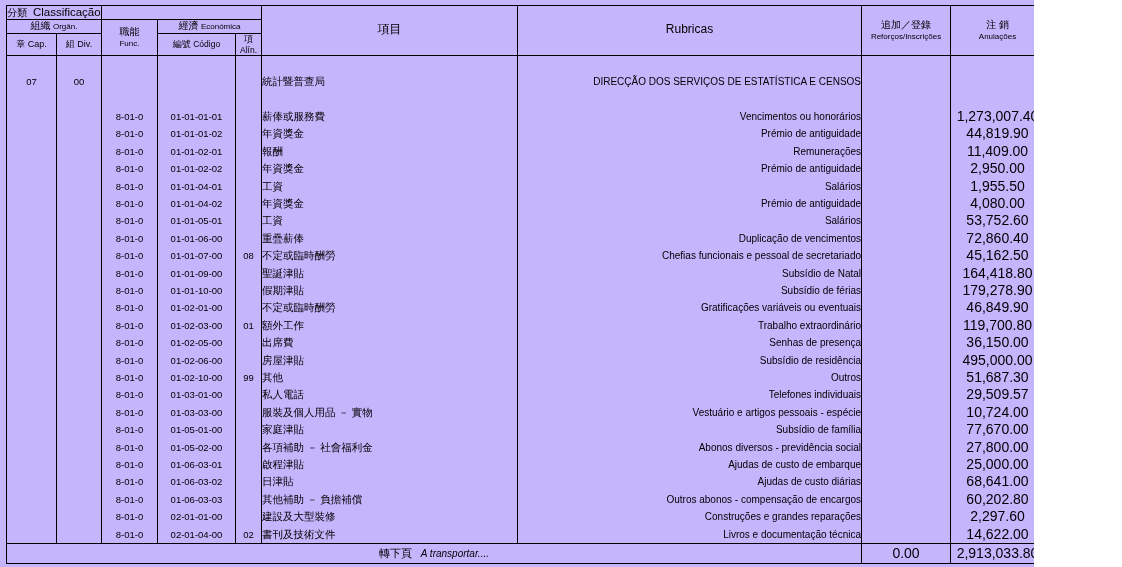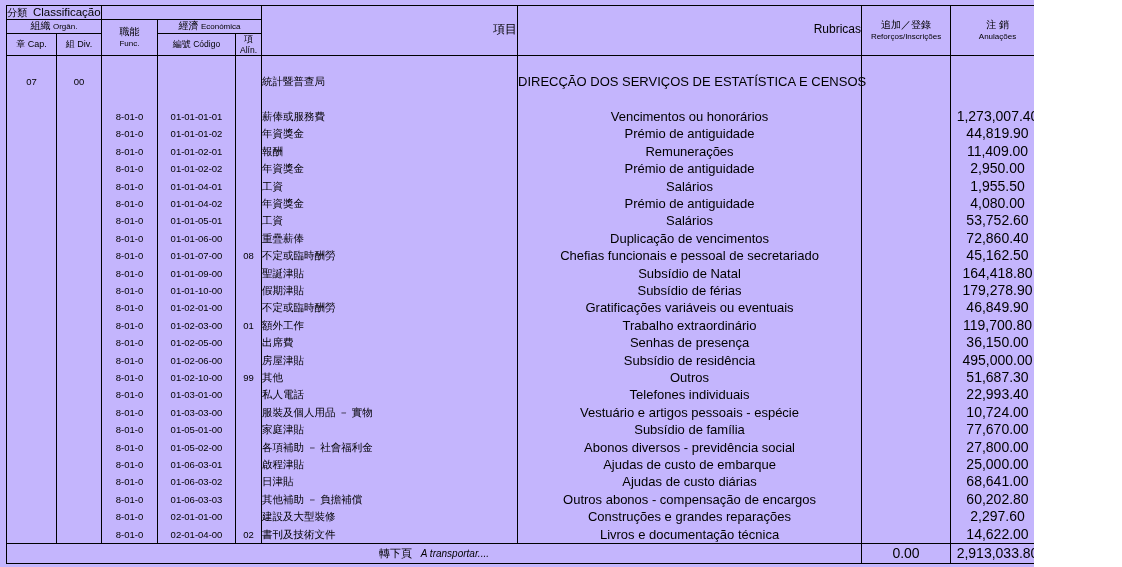--- a/index.html
+++ b/index.html
@@ -46,21 +46,21 @@
   .sub-hdr {
     font-size: 8.5px;
     text-align: center;
     line-height: 1.2;
     padding: 1px 0 2px 0;
   }
   .sub-hdr .cn { font-size: 9px; }
   .sub-hdr .pt { font-size: 8.5px; }
   .hdr-big {
     font-size: 12px;
-    text-align: right;
+    text-align: center;
   }
   .hdr-two {
     font-size: 8.5px;
     text-align: center;
     line-height: 1.25;
   }
   .hdr-two .cn { font-size: 10px; }
   .hdr-two .pt { font-size: 8px; }
   .hdr-ref {
     font-size: 8.5px;
@@ -80,23 +80,23 @@
     white-space: nowrap;
   }
   td.c-item {
     text-align: left;
     padding-left: 6px;
     font-size: 10.5px;
     white-space: nowrap;
     margin-top: 46px;
   }
   td.c-rub {
-    text-align: center;
+    text-align: right;
     padding-left: 6px;
-    font-size: 13px;
+    font-size: 10px;
     white-space: nowrap;
   }
   td.c-reforco, td.c-anul {
     text-align: center;
     padding-right: 10px;
     font-size: 14px;
     white-space: nowrap;
   }
   td.c-ref {
     border-left: 1px solid #000;
@@ -436,21 +436,21 @@
         </tr>
         <tr class="data-row">
           <td class="c-cap no-top no-bottom"></td>
           <td class="c-div no-top no-bottom"></td>
           <td class="c-func no-top no-bottom">8-01-0</td>
           <td class="c-cod no-top no-bottom">01-03-01-00</td>
           <td class="c-alin no-top no-bottom"></td>
           <td class="c-item no-top no-bottom">私人電話</td>
           <td class="c-rub no-top no-bottom">Telefones individuais</td>
           <td class="c-reforco no-top no-bottom"></td>
-          <td class="c-anul no-top no-bottom">22,993.40</td>
+          <td class="c-anul no-top no-bottom">29,509.57</td>
         </tr>
         <tr class="data-row">
           <td class="c-cap no-top no-bottom"></td>
           <td class="c-div no-top no-bottom"></td>
           <td class="c-func no-top no-bottom">8-01-0</td>
           <td class="c-cod no-top no-bottom">01-03-03-00</td>
           <td class="c-alin no-top no-bottom"></td>
           <td class="c-item no-top no-bottom">服裝及個人用品 － 實物</td>
           <td class="c-rub no-top no-bottom">Vestuário e artigos pessoais - espécie</td>
           <td class="c-reforco no-top no-bottom"></td>

